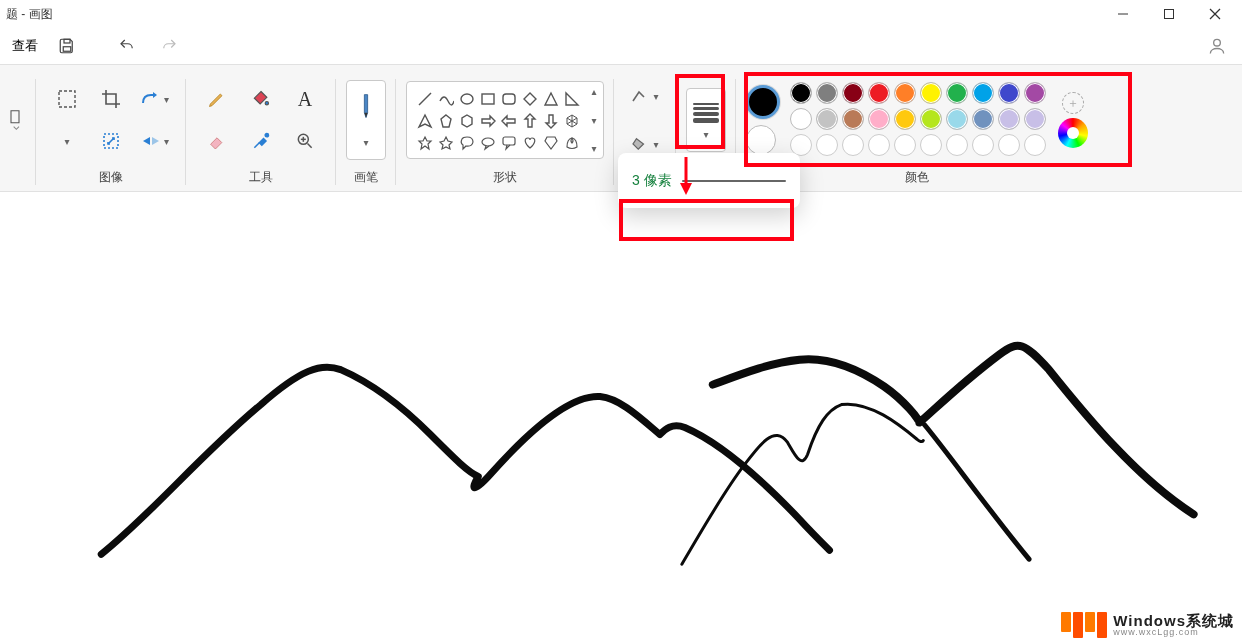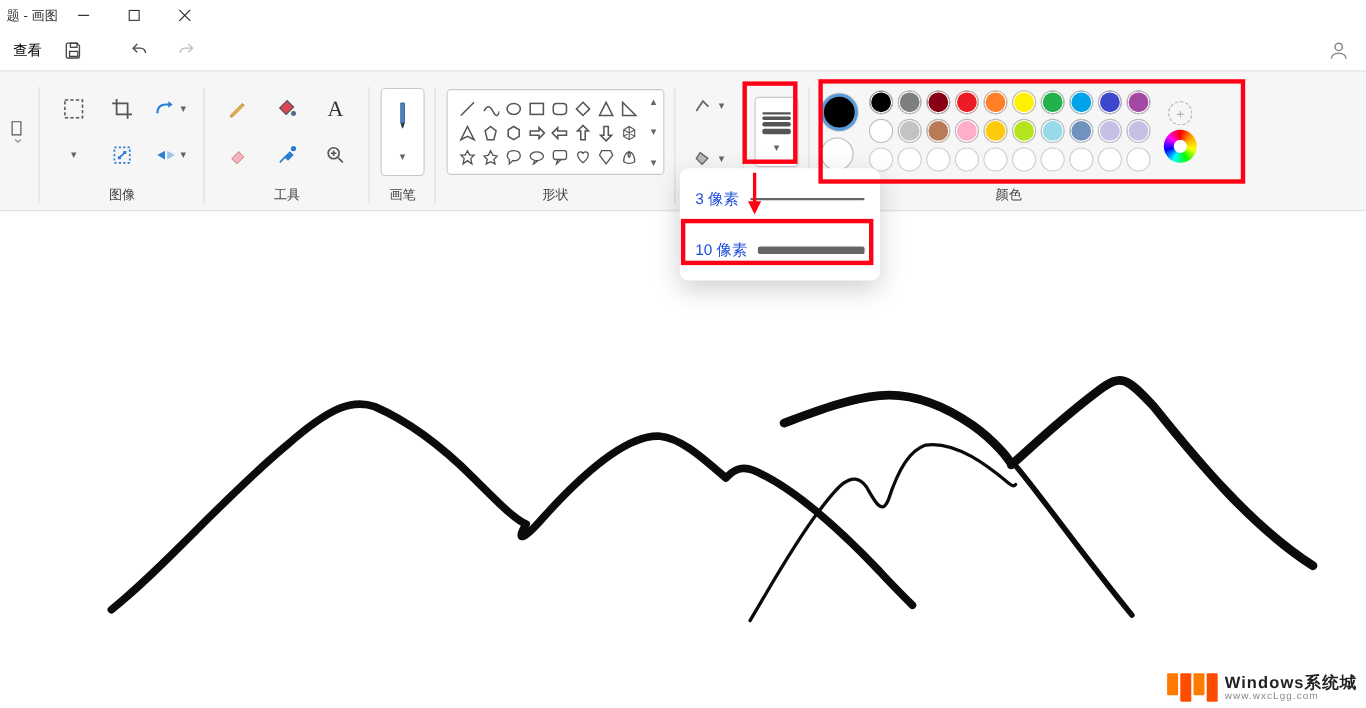--- a/index.html
+++ b/index.html
@@ -1,18 +1,18 @@
 <!DOCTYPE html>
 <html><head>
 <meta charset="utf-8">
 <style>
 * { box-sizing: border-box; margin: 0; padding: 0; font-family: "Microsoft YaHei", "Segoe UI", sans-serif; }
 body { width: 1242px; height: 644px; background: #fff; overflow: hidden; position: relative; }
 
-.titlebar { height: 28px; display: flex; align-items: center; justify-content: flex-start; padding: 0 4px 0 6px; font-size: 12px; color: #333; }
+.titlebar { height: 28px; display: flex; align-items: center; justify-content: space-between; padding: 0 4px 0 6px; font-size: 12px; color: #333; }
 .titlebar-title { }
 .winctrls { display: flex; }
 .winctrl { width: 46px; height: 28px; display: flex; align-items: center; justify-content: center; font-size: 13px; color: #333; }
 
 .toolbar { height: 36px; display: flex; align-items: center; gap: 0; padding: 0 4px; }
 .tbtn { width: 42px; height: 32px; display: flex; align-items: center; justify-content: center; }
 
 .ribbon { height: 128px; background: #f6f6f6; border-top: 1px solid #e1e1e1; border-bottom: 1px solid #e1e1e1; display: flex; padding: 6px 4px 0 4px; gap: 0; position: relative; z-index: 1; }
 .group { display: flex; flex-direction: column; align-items: center; padding: 0 10px; position: relative; }
 .group:after { content: ""; position: absolute; right: 0; top: 8px; bottom: 6px; width: 1px; background: #ddd; }
@@ -45,21 +45,21 @@
 .colorwheel { width:30px; height:30px; border-radius:50%; background: conic-gradient(red,orange,yellow,lime,cyan,blue,magenta,red); display:flex; align-items:center; justify-content:center; }
 .colorwheel .hole { width:12px; height:12px; border-radius:50%; background:#fff; }
 
 .hl { position:absolute; border:4px solid #ff0014; z-index:20; pointer-events:none; }
 .hl.size { left:675px; top:74px; width:50px; height:75px; }
 .hl.colors { left:744px; top:72px; width:388px; height:95px; }
 .hl.row5 { left:619px; top:199px; width:175px; height:42px; }
 .arrow { position:absolute; left:680px; top:155px; z-index:21; pointer-events:none; }
 
 .dropdown { position:absolute; left:618px; top:153px; width:182px; background:#fff; border-radius:8px; box-shadow: 0 8px 24px rgba(0,0,0,0.18); padding:4px 0; z-index:15; }
-.dditem { height:47px; display:flex; align-items:center; gap:10px; padding:0 14px; font-size:14px; color:#1d4ed8; }
+.dditem { height:47px; display:flex; align-items:center; gap:10px; padding:0 14px; font-size:14px; color:#15803d; }
 .dditem.sel { box-shadow: inset 3px 0 0 #2a6ecf; }
 .dditem .bar { flex:1; height:2px; background:#666; border-radius:2px; }
 
 .canvas { position:absolute; left:0; top:225px; right:0; bottom:0; background:#fff; }
 .mountains { position:absolute; left:0; top:0; width:100%; height:100%; }
 
 .footer { position:absolute; right:8px; bottom:6px; display:flex; align-items:center; gap:6px; z-index:30; }
 .footer-logo { display:flex; gap:2px; }
 .footer-logo span { width:10px; background:currentColor; border-radius:1px; }
 .footer-text { display:flex; flex-direction:column; line-height:1; }
@@ -473,24 +473,20 @@
 <svg class="arrow" width="24" height="42">
   <line x1="6" y1="2" x2="6" y2="30" stroke="#ff0014" stroke-width="3"></line>
   <path d="M0 28 L6 40 L12 28 Z" fill="#ff0014"></path>
 </svg>
 
 <div class="dropdown" id="size-dropdown">
     <div class="dditem">
       <span>3 像素</span>
       <div class="bar" style="height: 2px;"></div>
     </div>
-    <div class="dditem">
-      <span>10 像素</span>
-      <div class="bar" style="height: 7px;"></div>
-    </div>
   </div>
 
 <div class="canvas">
   <svg class="mountains" viewBox="0 0 1242 420">
     <path d="M100 330 C150 290 200 230 260 180 C300 145 320 138 340 145 C370 158 400 180 430 210 C455 235 468 248 478 252 C470 265 472 270 490 250 C530 205 570 170 600 172 C620 174 640 193 660 210 C665 205 672 198 685 203 C720 218 760 253 800 295 C810 306 820 316 830 326" fill="none" stroke="#0b0b0b" stroke-width="7" stroke-linecap="round" stroke-linejoin="round"></path>
     <path d="M682 340 C700 310 722 270 745 240 C760 220 775 200 788 218 C795 230 802 245 808 230 C818 200 828 185 842 180 C870 176 900 200 918 215 C920 217 923 218 924 216" fill="none" stroke="#0b0b0b" stroke-width="3" stroke-linecap="round"></path>
     <path d="M713 160 C740 150 770 138 800 135 C830 132 860 145 885 162 C905 176 920 195 920 198 C930 190 960 160 1000 130 C1020 115 1025 118 1050 145 C1090 195 1140 255 1195 290" fill="none" stroke="#0b0b0b" stroke-width="8" stroke-linecap="round" stroke-linejoin="round"></path>
     <path d="M925 200 C950 230 985 280 1030 335" fill="none" stroke="#0b0b0b" stroke-width="5" stroke-linecap="round"></path>
   </svg>
 </div>

